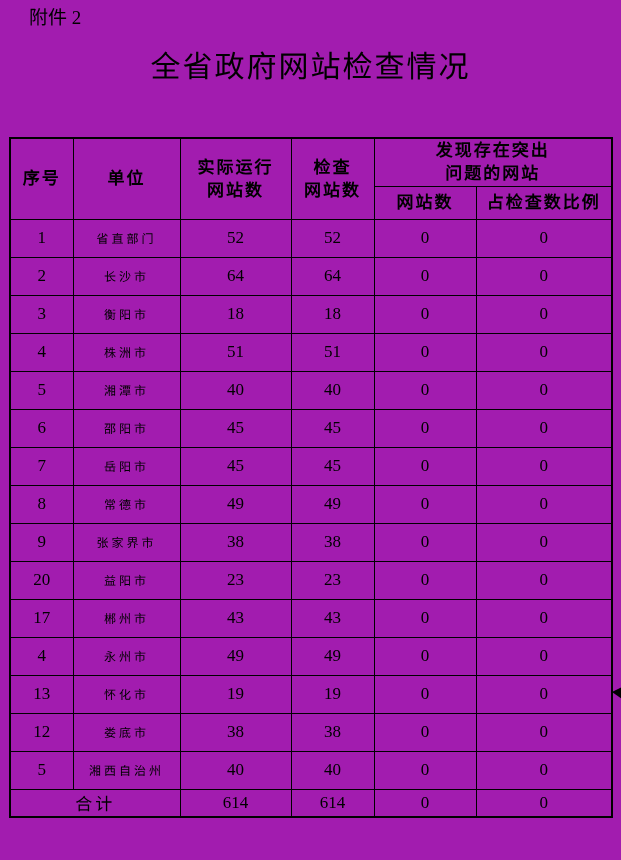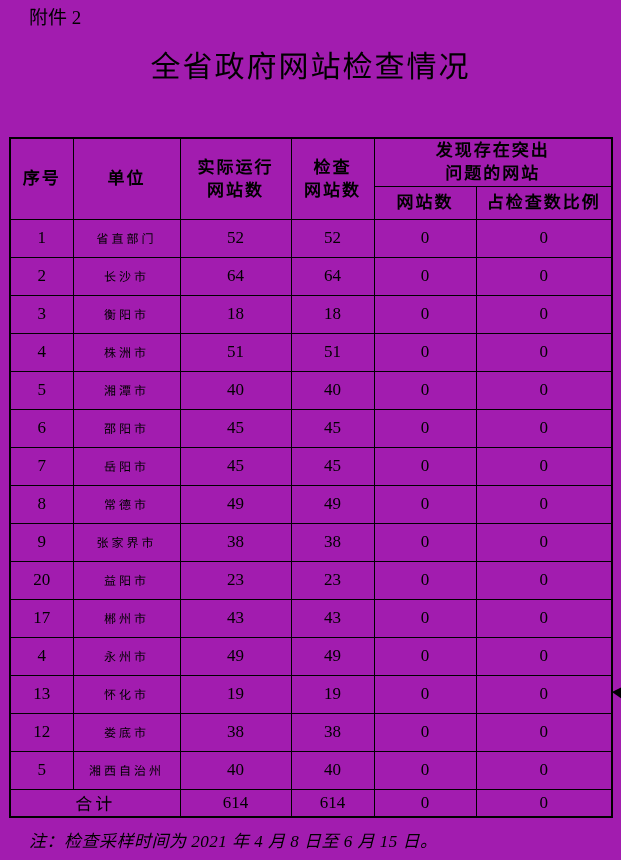--- a/index.html
+++ b/index.html
@@ -242,17 +242,16 @@
       <tr>
         <td colspan="2" class="total-label">合计</td>
         <td class="num">614</td>
         <td class="num">614</td>
         <td class="num">0</td>
         <td class="num">0</td>
       </tr>
     </tfoot>
   </table>
 
-  <div class="footnote">注：检查采样时间为 2021 年 4 月 8 日至 6 月 15 日。</div>
 
   <div class="cursor-arrow"></div>
 
 </div>
 
 </body></html>

